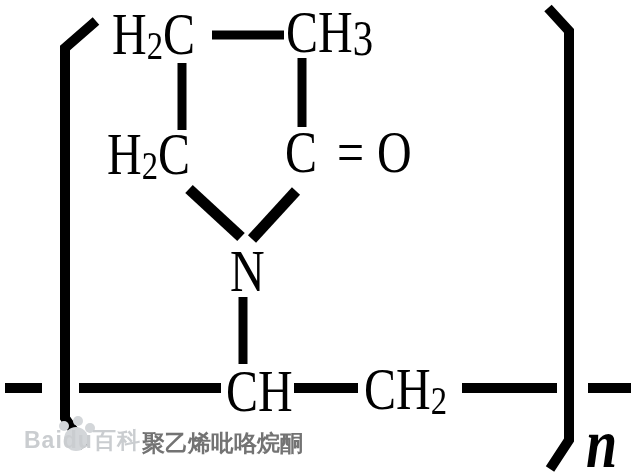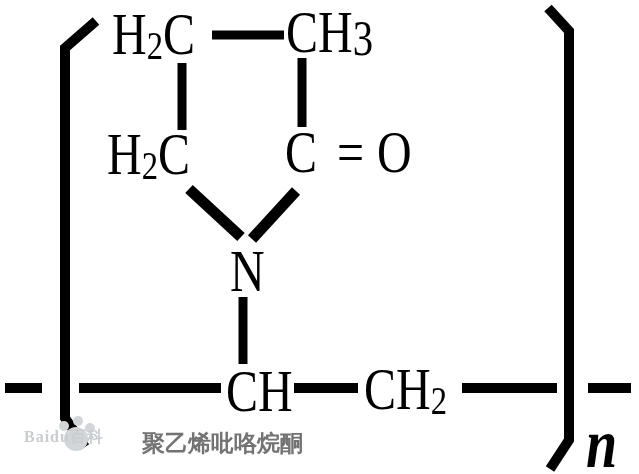--- a/index.html
+++ b/index.html
@@ -42,23 +42,23 @@
     font-size:23px;
     line-height:1.1;
     color:#737373;
     letter-spacing:0px;
     white-space:nowrap;
     margin-left:28px;
   }
   .watermark{
     position:absolute;
     left:24px;top:428px;
-    font-family:Liberation Serif, serif;
+    font-family:Liberation Sans, sans-serif;
     font-weight:bold;
-    font-size:16px;
+    font-size:23px;
     line-height:1.1;
     color:#cacdd0;
     letter-spacing:1px;
     white-space:nowrap;
   }
   .paw-icon{position:absolute;left:54px;top:414px;}
 </style>
 </head>
 <body>
 

